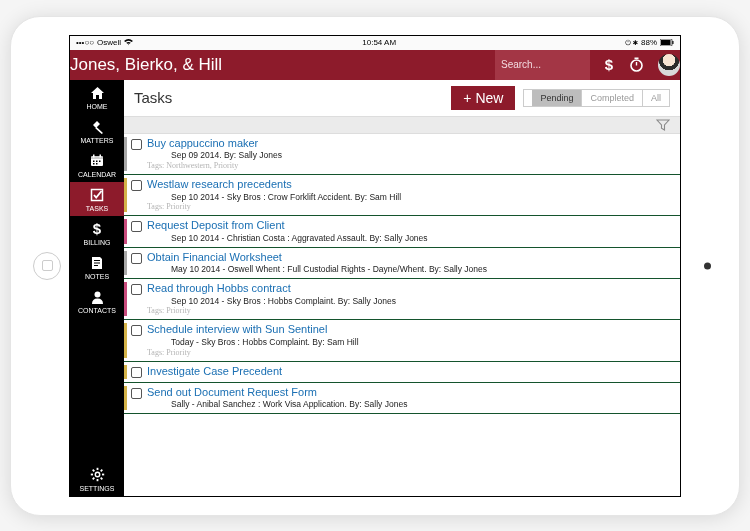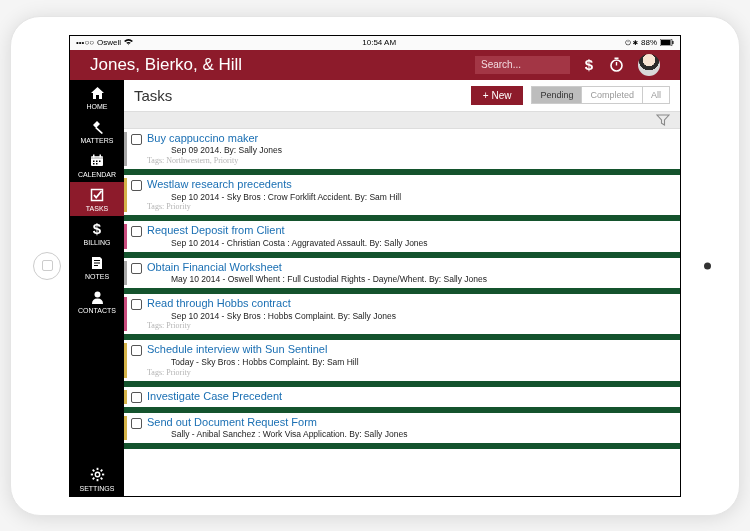--- a/index.html
+++ b/index.html
@@ -73,38 +73,38 @@
     color: #000;
     background: #fafafa;
   }
   .statusbar .sb-left, .statusbar .sb-right { display: flex; align-items: center; gap: 3px;}
   
   .header {
     height: 30px;
     background: #8d1b2b;
     display: flex;
     align-items: center;
-    padding: 0 20px;
+    padding: 0 0;
     color: #fff;
     gap: 8px;
   }
   .header-title {
     font-size: 17px;
     font-weight: 400;
     flex: 1;
     white-space: nowrap;
   }
   .search-box {
     background: #a33645;
     color: #fff;
     border: none;
     font-size: 10px;
     padding: 3px 6px;
     width: 95px;
-    height: 18px;
+    height: 30px;
   }
   .search-box::placeholder { color: #f3dadf; }
   .hdr-icon {
     width: 22px;
     text-align: center;
     font-size: 15px;
     font-weight: bold;
   }
   .avatar {
     width: 22px;
@@ -148,30 +148,31 @@
   .main-hdr {
     display: flex;
     align-items: center;
     padding: 6px 10px;
     gap: 8px;
   }
   .main-title { font-size: 15px; color: #333; flex: 1; }
   .btn-new {
     background: #8d1b2b;
     color: #fff;
-    font-size: 10px;
+    font-size: 14px;
     padding: 4px 12px;
     border: none;
     cursor: pointer;
   }
   .seg {
     display: flex;
     border: 1px solid #ccc;
     font-size: 9px;
     background: #fff;
+    padding-left: 8px;
   }
   .seg div {
     padding: 3px 8px;
     color: #999;
     cursor: pointer;
     border-right: 1px solid #ccc;
   }
   .seg div:last-child { border-right: none; }
   .seg div.active {
     background: #bdbdbd;
@@ -187,21 +188,21 @@
     border-top: 1px solid #ddd;
     border-bottom: 1px solid #ddd;
   }
   .tasklist {
     flex: 1;
     overflow-y: auto;
   }
   .task {
     display: flex;
     align-items: flex-start;
-    border-bottom: 6px solid #14532d;
+    border-bottom: 1px solid #14532d;
     padding: 3px 6px 3px 0;
     font-size: 9px;
     position: relative;
   }
   .task .stripe {
     width: 3px;
     align-self: stretch;
     margin-right: 4px;
   }
   .task .chk {

